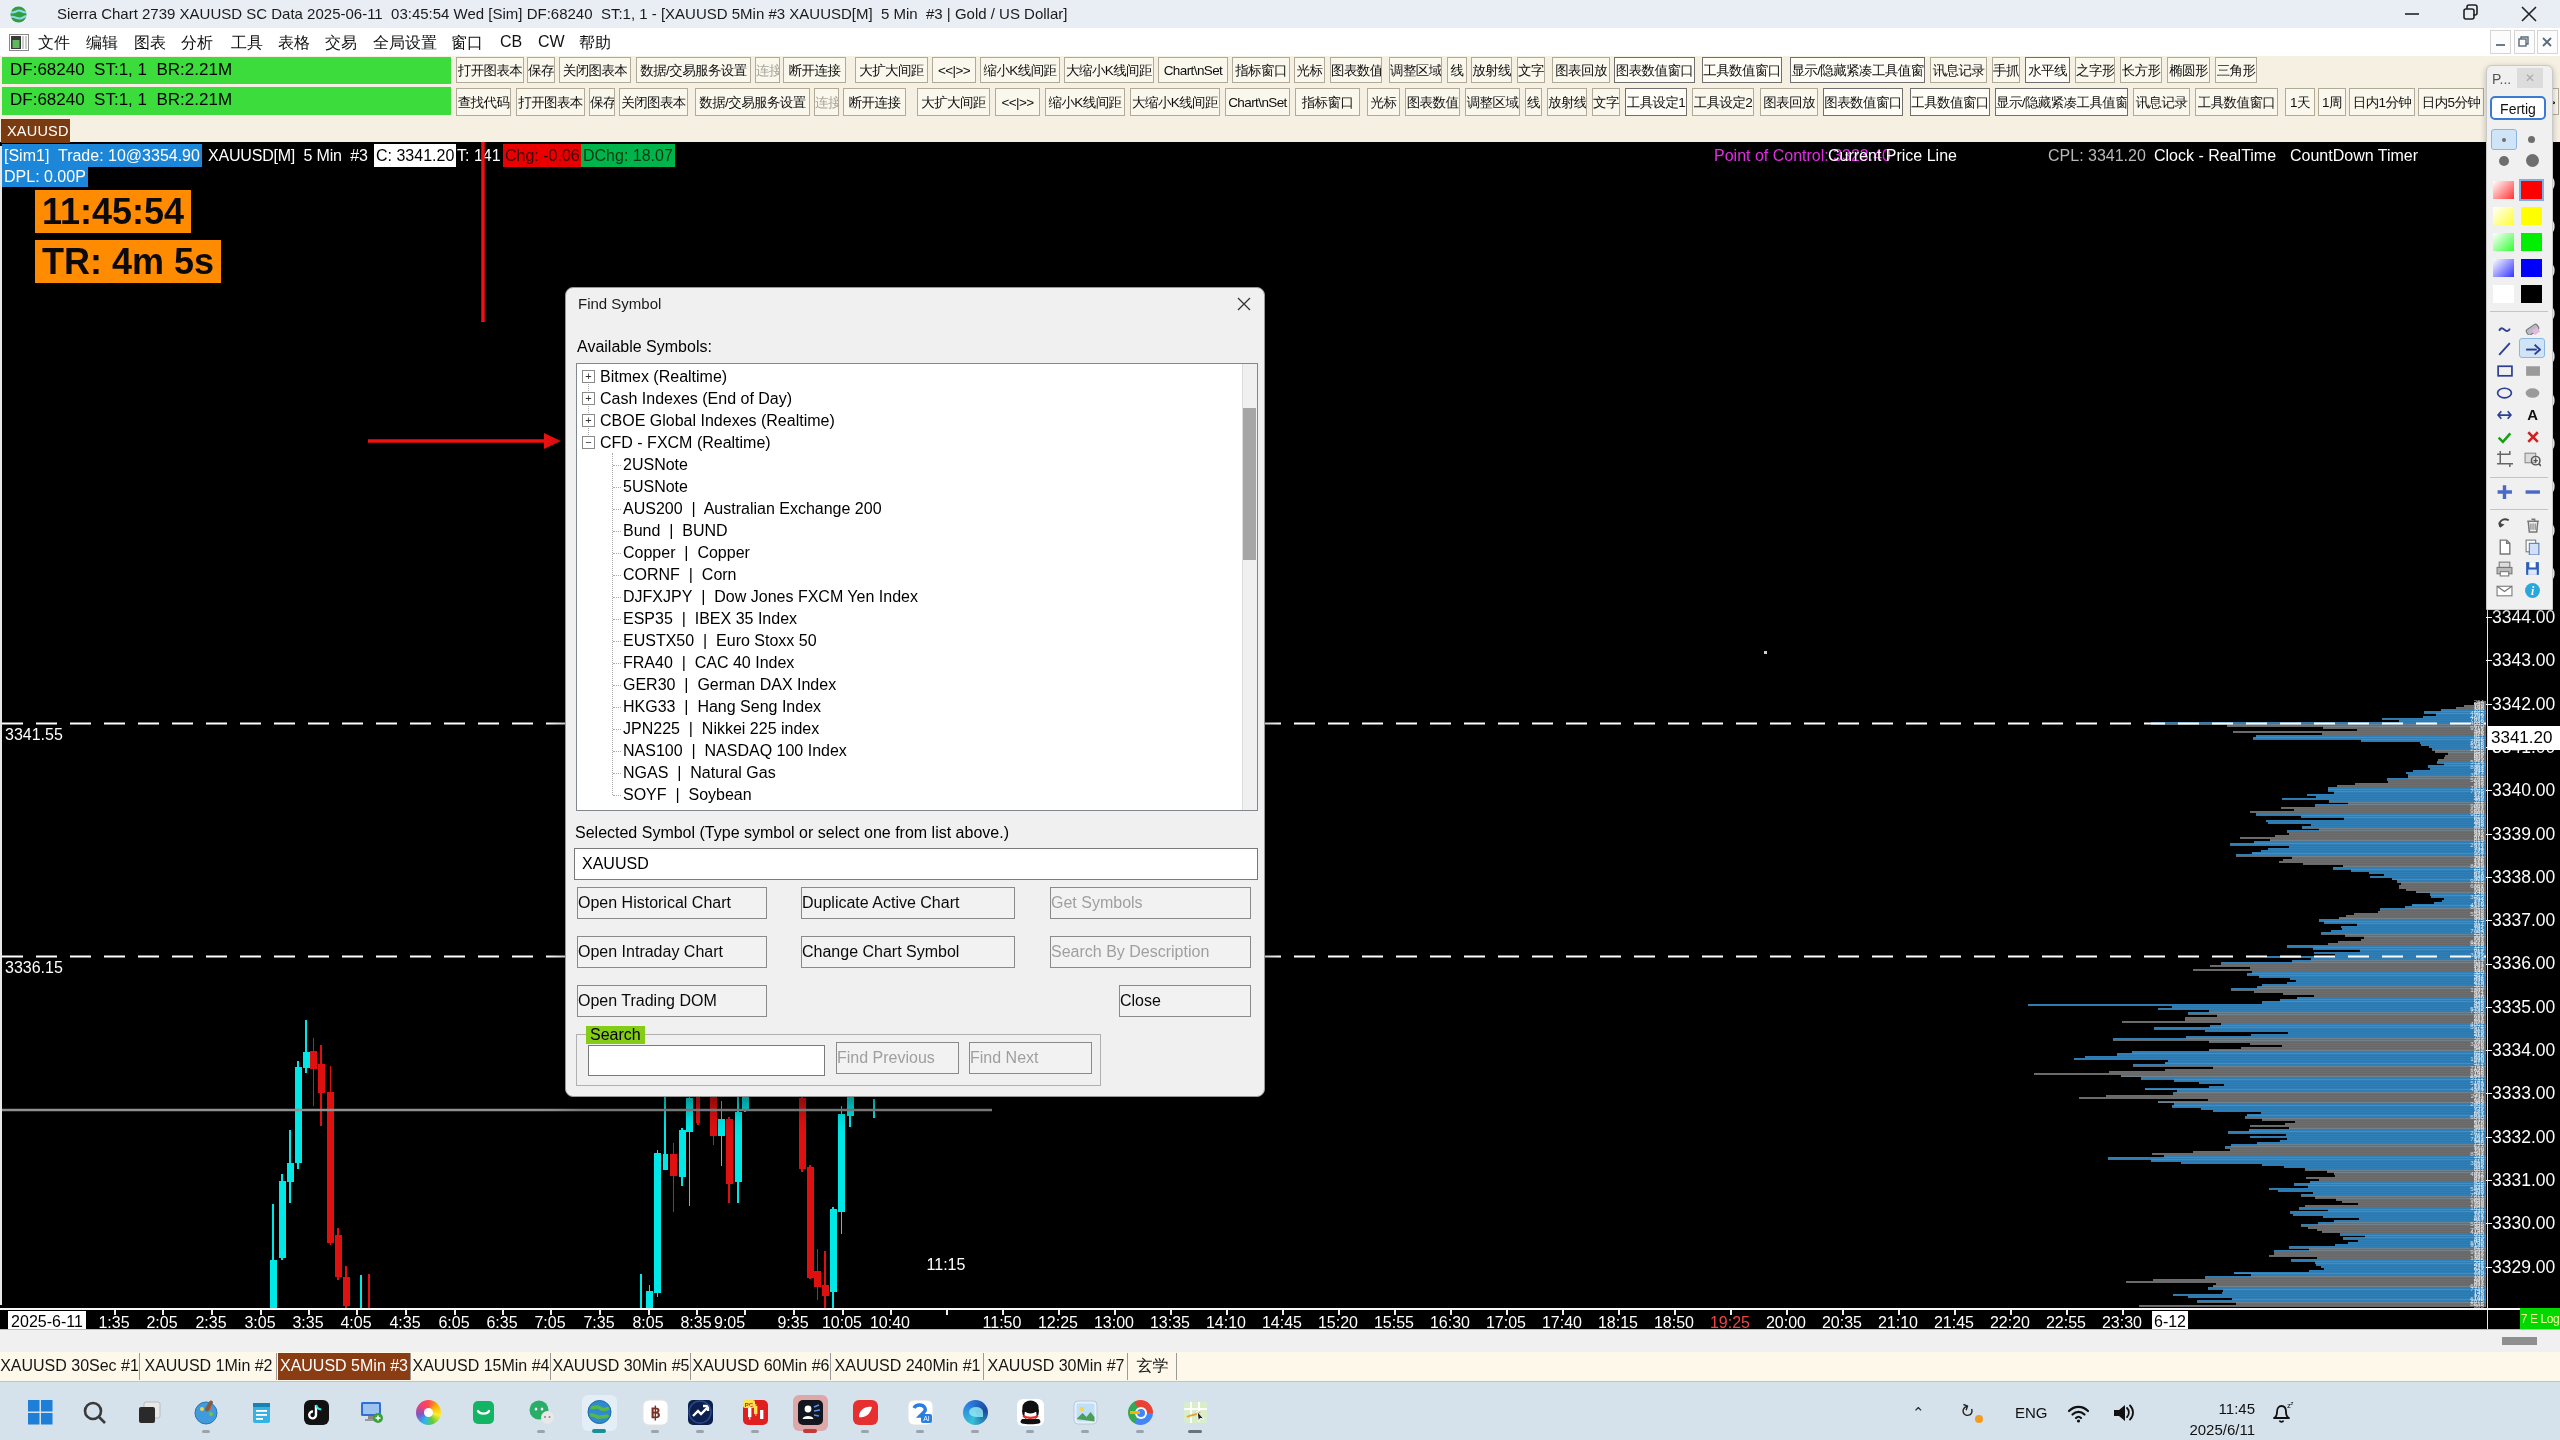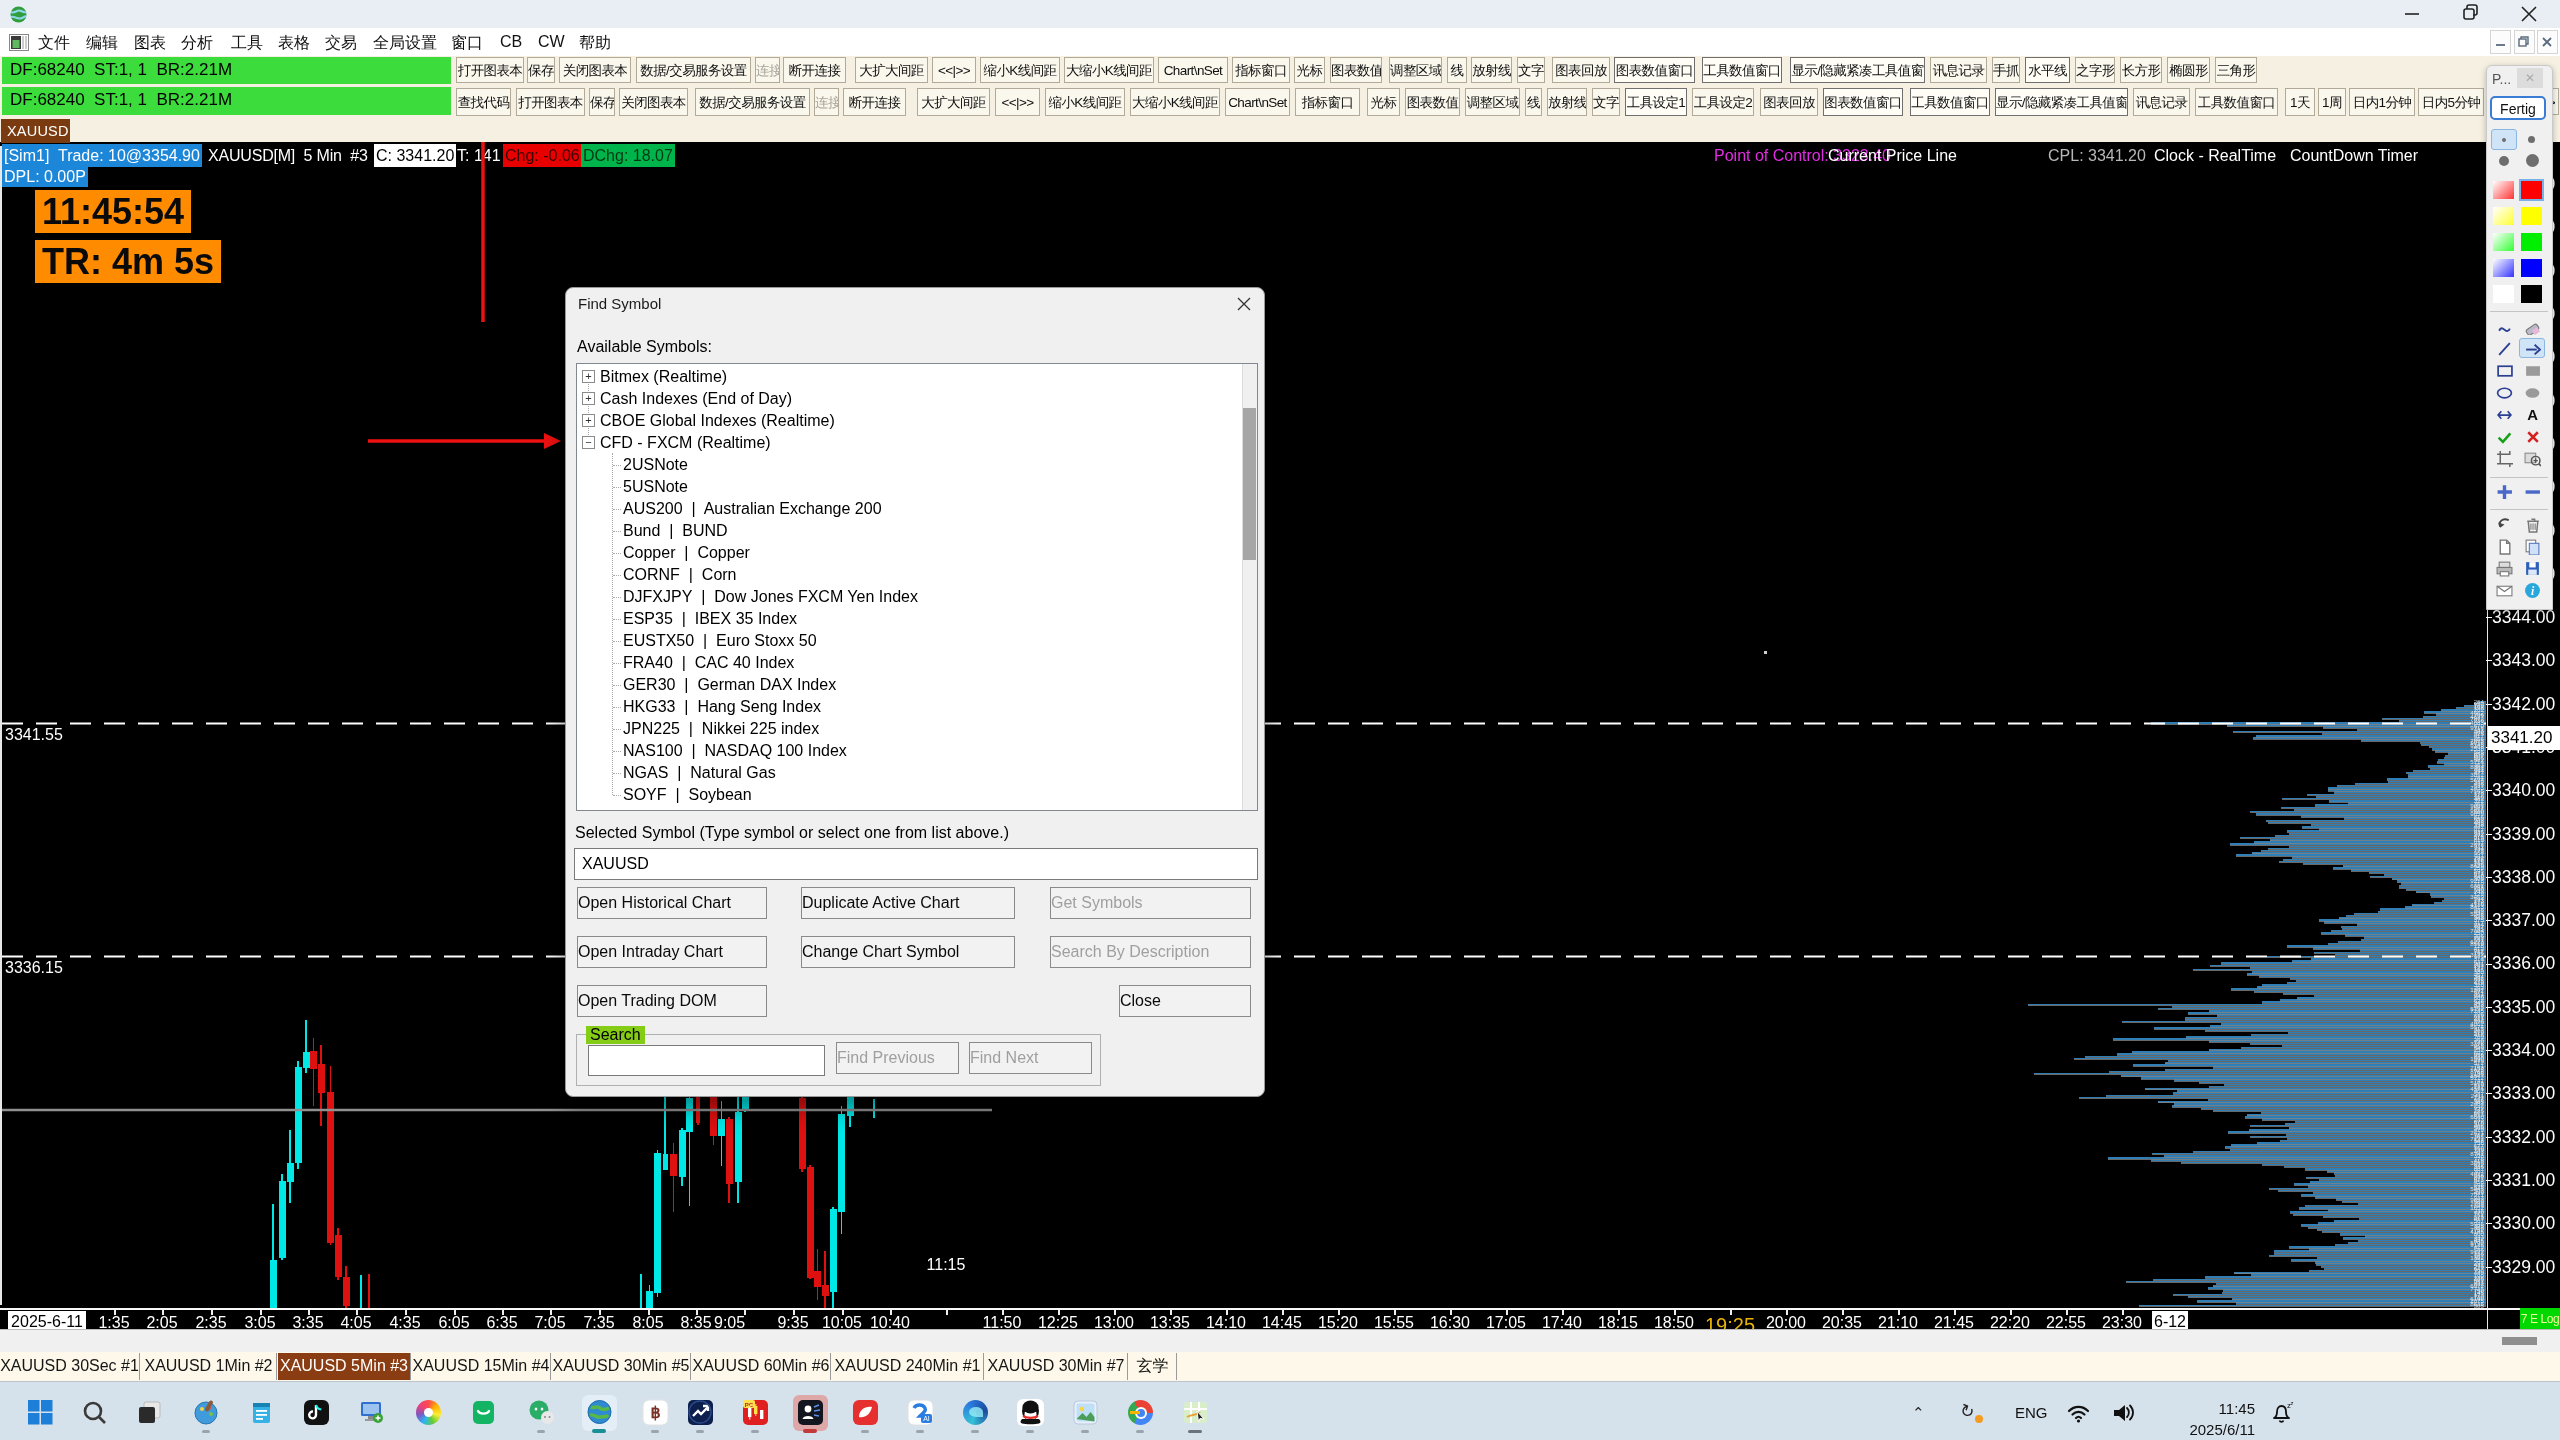--- a/index.html
+++ b/index.html
@@ -494,21 +494,21 @@
     <div class="abs" style="left:1450px;top:1314px;width:60px;margin-left:-30px;text-align:center;color:#fff;font-size:16px">16:30</div>
     <div class="abs" style="left:1450px;top:1310px;width:1.5px;height:5px;background:#eee"></div>
     <div class="abs" style="left:1506px;top:1314px;width:60px;margin-left:-30px;text-align:center;color:#fff;font-size:16px">17:05</div>
     <div class="abs" style="left:1506px;top:1310px;width:1.5px;height:5px;background:#eee"></div>
     <div class="abs" style="left:1562px;top:1314px;width:60px;margin-left:-30px;text-align:center;color:#fff;font-size:16px">17:40</div>
     <div class="abs" style="left:1562px;top:1310px;width:1.5px;height:5px;background:#eee"></div>
     <div class="abs" style="left:1618px;top:1314px;width:60px;margin-left:-30px;text-align:center;color:#fff;font-size:16px">18:15</div>
     <div class="abs" style="left:1618px;top:1310px;width:1.5px;height:5px;background:#eee"></div>
     <div class="abs" style="left:1674px;top:1314px;width:60px;margin-left:-30px;text-align:center;color:#fff;font-size:16px">18:50</div>
     <div class="abs" style="left:1674px;top:1310px;width:1.5px;height:5px;background:#eee"></div>
-    <div class="abs" style="left:1730px;top:1314px;width:60px;margin-left:-30px;text-align:center;color:#eab308;font-size:20px">19:25</div>
+    <div class="abs" style="left:1730px;top:1314px;width:60px;margin-left:-30px;text-align:center;color:#ef4444;font-size:16px">19:25</div>
     <div class="abs" style="left:1730px;top:1310px;width:1.5px;height:5px;background:#eee"></div>
     <div class="abs" style="left:1786px;top:1314px;width:60px;margin-left:-30px;text-align:center;color:#fff;font-size:16px">20:00</div>
     <div class="abs" style="left:1786px;top:1310px;width:1.5px;height:5px;background:#eee"></div>
     <div class="abs" style="left:1842px;top:1314px;width:60px;margin-left:-30px;text-align:center;color:#fff;font-size:16px">20:35</div>
     <div class="abs" style="left:1842px;top:1310px;width:1.5px;height:5px;background:#eee"></div>
     <div class="abs" style="left:1898px;top:1314px;width:60px;margin-left:-30px;text-align:center;color:#fff;font-size:16px">21:10</div>
     <div class="abs" style="left:1898px;top:1310px;width:1.5px;height:5px;background:#eee"></div>
     <div class="abs" style="left:1954px;top:1314px;width:60px;margin-left:-30px;text-align:center;color:#fff;font-size:16px">21:45</div>
     <div class="abs" style="left:1954px;top:1310px;width:1.5px;height:5px;background:#eee"></div>
     <div class="abs" style="left:2010px;top:1314px;width:60px;margin-left:-30px;text-align:center;color:#fff;font-size:16px">22:20</div>
@@ -543,20 +543,21 @@
     <path d="M483 98l-8 18h16z" fill="#ee1111"></path>
     <line x1="368" y1="441" x2="548" y2="441" stroke="#ee1111" stroke-width="3.5"></line>
     <path d="M561 441l-17-8v16z" fill="#ee1111"></path>
   </svg>
 
   <div id="titlebar">
     <svg class="abs" style="left:10px;top:6px" width="17" height="17" viewBox="0 0 17 17">
         <circle cx="8.5" cy="8.5" r="8" fill="#2f9e3f"></circle>
         <path d="M1 6c4 2 6-3 10-1s5 1 5 1M1 11c4-1 7 3 11 1l4-2" stroke="#8fd6e8" stroke-width="2" fill="none"></path>
       </svg>
+    <div class="abs" style="left:57px;top:5px">Sierra Chart 2739 XAUUSD SC Data 2025-06-11&nbsp; 03:45:54 Wed [Sim] DF:68240&nbsp; ST:1, 1 - [XAUUSD 5Min #3 XAUUSD[M]&nbsp; 5 Min&nbsp; #3 | Gold / US Dollar]</div>
     <svg class="abs" style="left:2398px;top:0" width="162" height="28" viewBox="0 0 162 28">
       <line x1="7" y1="14" x2="21" y2="14" stroke="#222" stroke-width="1.6"></line>
       <rect x="66" y="9" width="10" height="10" rx="2" fill="none" stroke="#222" stroke-width="1.6"></rect>
       <path d="M69 9v-2a2 2 0 0 1 2-2h6a2 2 0 0 1 2 2v6a2 2 0 0 1-2 2h-2" fill="none" stroke="#222" stroke-width="1.6"></path>
       <path d="M124 7l14 14M138 7l-14 14" stroke="#222" stroke-width="1.6"></path>
     </svg>
   </div>
   <div id="menubar">
     <svg class="abs" style="left:9px;top:6px" width="20" height="17" viewBox="0 0 20 17">
         <rect x="0.5" y="0.5" width="19" height="16" fill="#fff" stroke="#888"></rect>

